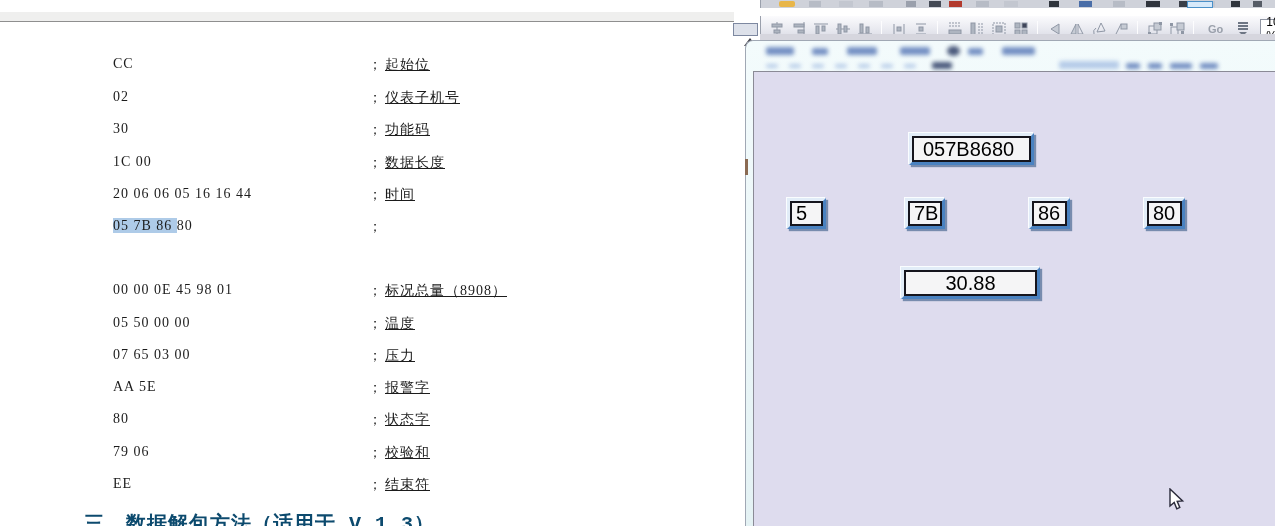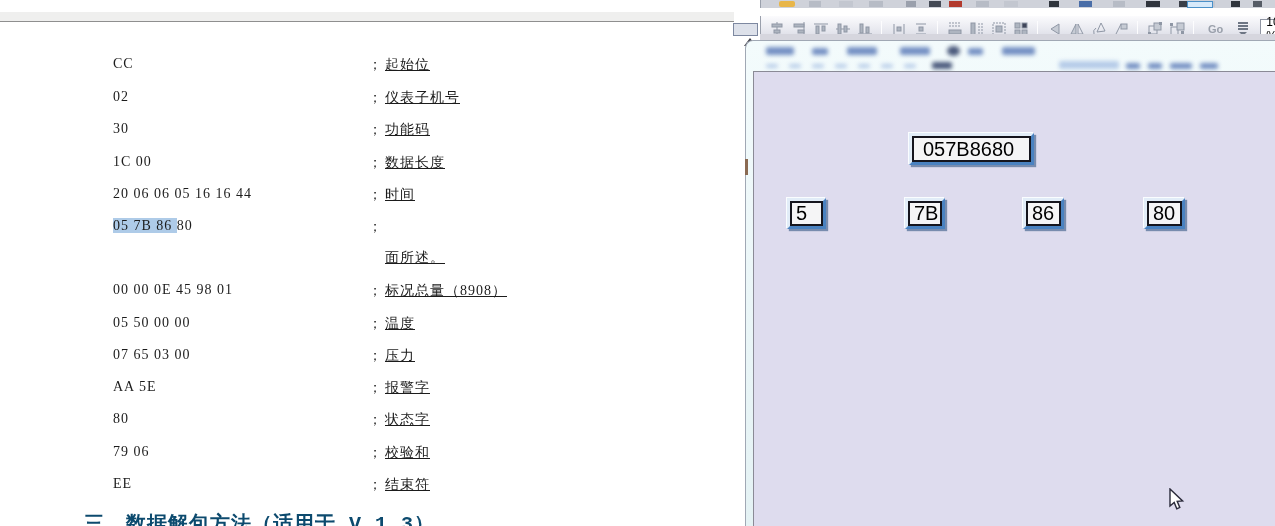--- a/index.html
+++ b/index.html
@@ -102,23 +102,20 @@
       <span class="doc-label">数据长度</span>
     </div>
     <div class="doc-row" style="top:174px">
       <span class="doc-hex">20 06 06 05 16 16 44</span>
       <span class="doc-semi">；</span>
       <span class="doc-label">时间</span>
     </div>
     <div class="doc-row" style="top:206px">
       <span class="doc-hex"><span class="hl">05 7B 86 </span><span>80</span></span>
       <span class="doc-semi">；</span>
-    </div>
-    <div class="doc-row" style="top:237px">
-      <span class="doc-label">面所述。</span>
     </div>
     <div class="doc-row" style="top:270px">
       <span class="doc-hex">00 00 0E 45 98 01</span>
       <span class="doc-semi">；</span>
       <span class="doc-label">标况总量（8908）</span>
     </div>
     <div class="doc-row" style="top:303px">
       <span class="doc-hex">05 50 00 00</span>
       <span class="doc-semi">；</span>
       <span class="doc-label">温度</span>
@@ -335,27 +332,30 @@
       <div class="box3d" style="left:155px;top:61px;width:125px;height:32px;">
         <div class="face pad">057B8680</div>
       </div>
 
       <div class="box3d" style="left:33px;top:126px;width:39px;height:31px;">
         <div class="face padsm">5</div>
       </div>
       <div class="box3d" style="left:151px;top:126px;width:40px;height:31px;">
         <div class="face padsm">7B</div>
       </div>
-      <div class="box3d" style="left:269px;top:126px;width:41px;height:31px;">
+      <div class="box3d" style="left:275px;top:126px;width:41px;height:31px;">
         <div class="face padsm">86</div>
       </div>
       <div class="box3d" style="left:390px;top:126px;width:41px;height:31px;">
         <div class="face padsm">80</div>
       </div>
 
+      <div class="box3d" style="left:147px;top:195px;width:139px;height:32px;">
+        <div class="face center">30.88</div>
+      </div>
 
       <div id="mouse-cursor">
         <svg width="22" height="24" viewBox="0 0 22 24">
           <path d="M4 1 L4 18 L8.2 14.4 L10.8 20.8 L13.8 19.5 L11.2 13.3 L16.6 13 Z" fill="#fff" stroke="#2a2a3a" stroke-width="1.4"></path>
         </svg>
       </div>
 
     </div>
   </div>
 

